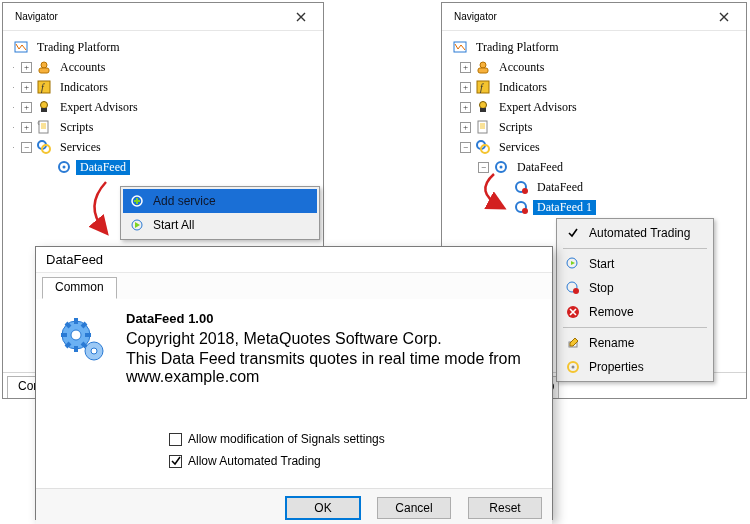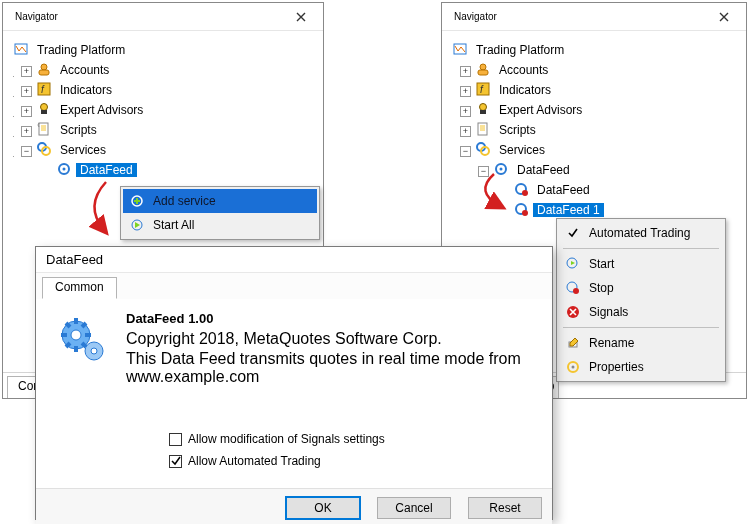--- a/index.html
+++ b/index.html
@@ -5,21 +5,21 @@
   * { box-sizing: border-box; }
   html,body { margin:0; padding:0; font-family: "Segoe UI", Tahoma, Arial, sans-serif; font-size:12px; color:#000; }
   body { background:#fff; width:750px; height:524px; position:relative; }
 
   .panel { position:absolute; border:1px solid #888; background:#fff; box-shadow:0 0 0 rgba(0,0,0,0); }
 
   .titlebar { display:flex; align-items:center; justify-content:space-between; height:28px; padding:0 10px 0 12px; background:#fff; font-size:10px; border-bottom:1px solid #e6e6e6; }
   .closebtn { width:24px; height:18px; display:flex; align-items:center; justify-content:center; }
 
   .tree { padding:6px 6px 4px 6px; }
-  .tree-row { display:flex; align-items:flex-end; height:20px; padding-left:4px; white-space:nowrap; }
+  .tree-row { display:flex; align-items:center; height:20px; padding-left:4px; white-space:nowrap;font-family:Liberation Serif, serif; }
   .tree-row .lbl { padding:0 4px; }
   .tree-row.selected .lbl { background:#0078d7; color:#fff; }
   .ind { display:inline-block; height:1px; }
   .toggle { width:11px; height:11px; border:1px solid #979797; background:#fff; display:inline-flex; align-items:center; justify-content:center; font-size:9px; line-height:9px; margin-right:4px; color:#333; }
   .toggle.blank { border:none; background:transparent; }
   .ic { width:16px; height:16px; display:inline-flex; align-items:center; justify-content:center; margin-right:4px; }
 
   .bottom-tabs { position:absolute; bottom:0; left:0; right:0; height:26px; border-top:1px solid #d4d4d4; display:flex; align-items:flex-end; background:#fff; padding-left:4px; }
   .btab { height:22px; border:1px solid #b4b4b4; border-bottom:none; background:#fff; padding:2px 10px 0 10px; font-size:12px; }
   .btab.inactive { background:#f2f2f2; }
@@ -278,21 +278,21 @@
         </span>
         <span class="lbl">DataFeed 1</span>
       </div>
   </div>
   <div class="bottom-tabs">
     <div class="btab"><span>Common</span></div>
     <div class="btab inactive cut"><span>Favo</span></div>
   </div>
 </div>
 
-<div class="ctxmenu" style="left:556px; top:218px; width:170px;">
+<div class="ctxmenu" style="left:556px; top:218px; width:158px;">
   <div class="ctxitem">
     <span class="cic">
         <svg width="12" height="12">
           <path d="M2 6 L5 9 L10 2" stroke="#000" stroke-width="1.6" fill="none"></path>
         </svg>
       </span>
     <span>Automated Trading</span>
   </div>
   <div class="ctxsep"></div>
   <div class="ctxitem">
@@ -313,21 +313,21 @@
       </span>
     <span>Stop</span>
   </div>
   <div class="ctxitem">
     <span class="cic">
         <svg width="14" height="14">
           <circle cx="7" cy="7" r="6" fill="#d32020"></circle>
           <path d="M4 4 L10 10 M10 4 L4 10" stroke="#fff" stroke-width="1.6"></path>
         </svg>
       </span>
-    <span>Signals</span>
+    <span>Remove</span>
   </div>
   <div class="ctxsep"></div>
   <div class="ctxitem">
     <span class="cic">
         <svg width="14" height="14">
           <rect x="3" y="6" width="8" height="5" fill="none" stroke="#888"></rect>
           <path d="M9 2 L12 5 L7 10 L4 10 L4 7 Z" fill="#f4c430" stroke="#a07000"></path>
         </svg>
       </span>
     <span>Rename</span>

